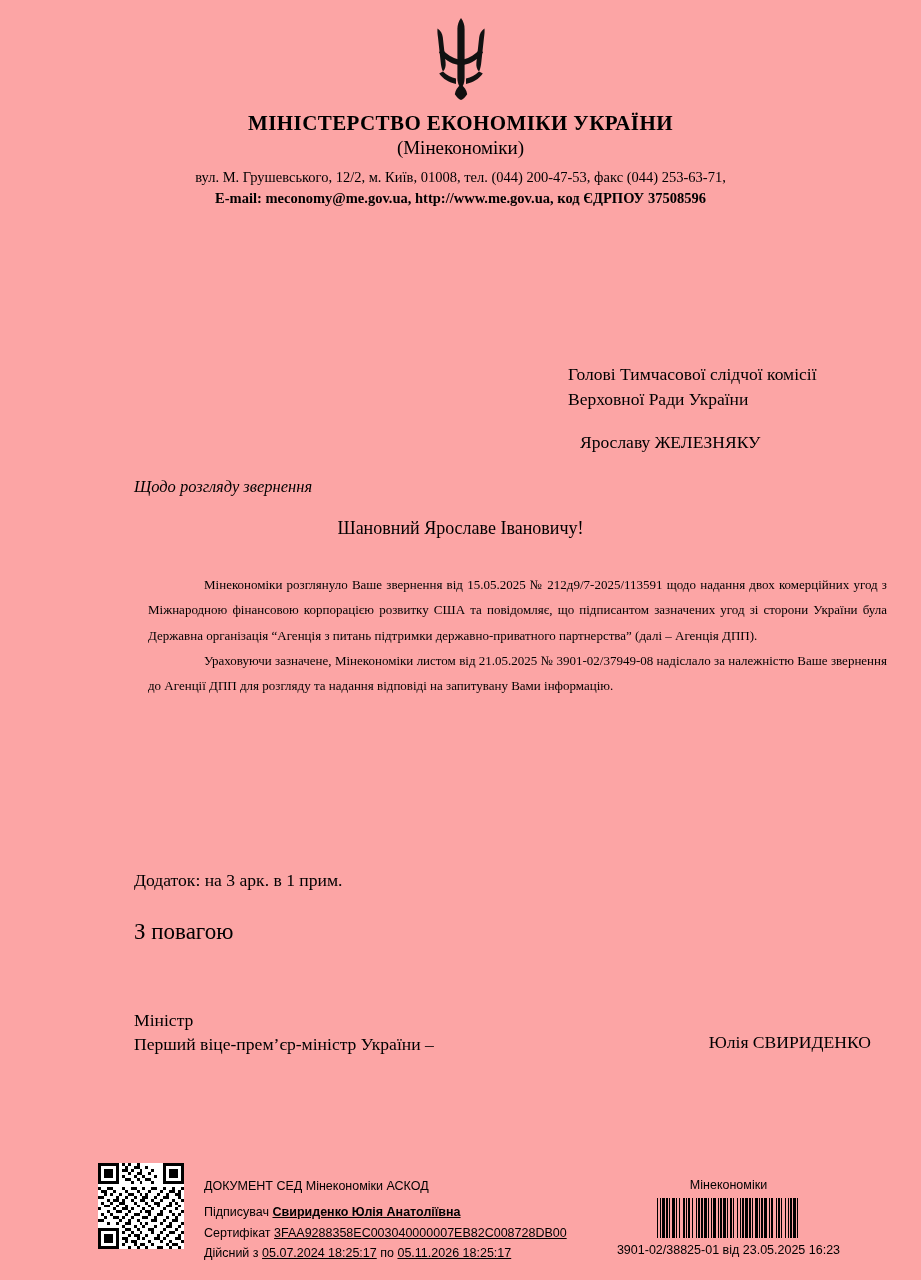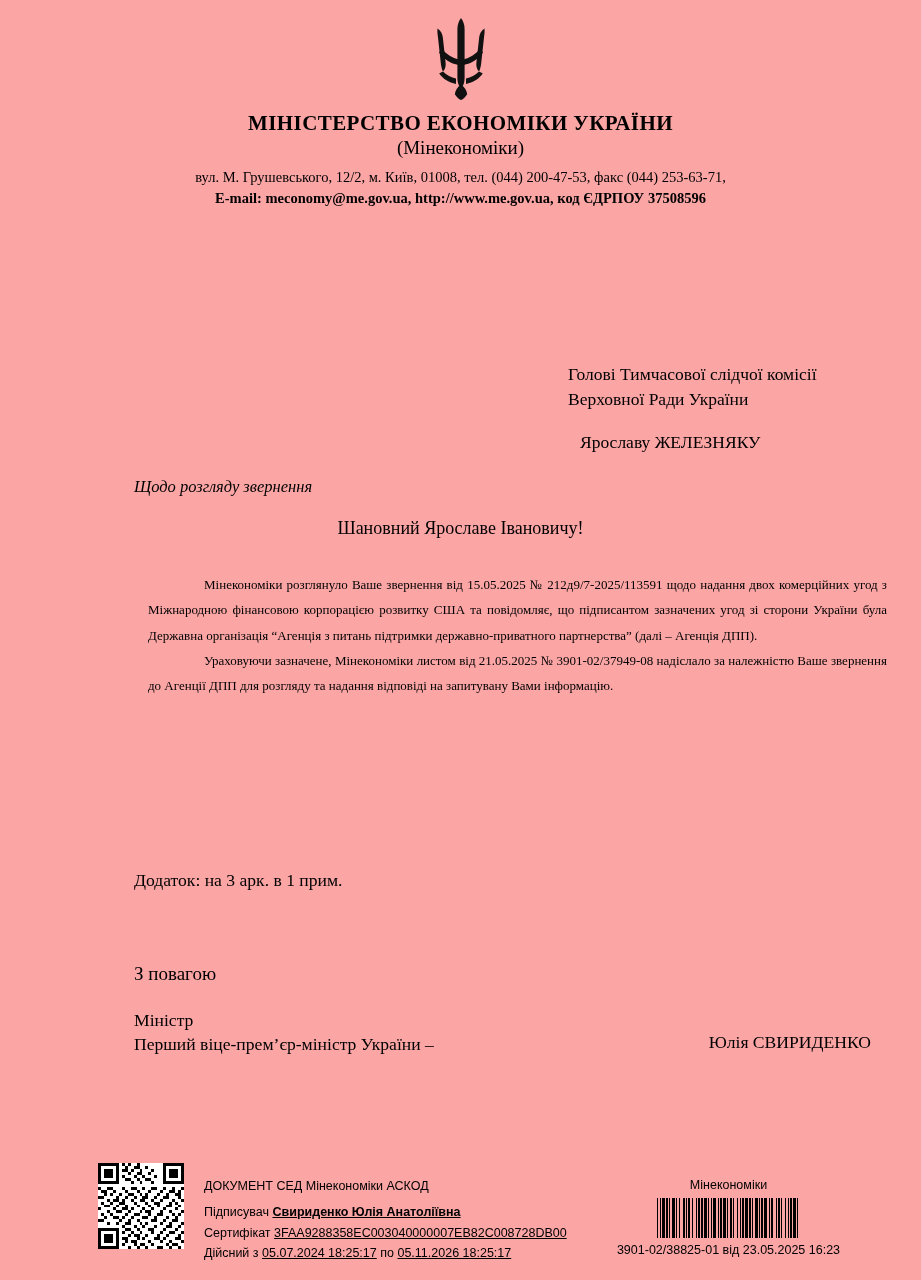--- a/index.html
+++ b/index.html
@@ -124,23 +124,23 @@
   }
   .attachment {
     position: absolute;
     top: 870px;
     left: 134px;
     font-size: 17.6px;
   }
 
   .sign-regards {
     position: absolute;
-    top: 963px;
+    top: 919px;
     left: 134px;
-    font-size: 19px;
+    font-size: 23px;
   }
   .sign-title {
     position: absolute;
     top: 1009px;
     left: 134px;
     font-size: 17.6px;
     line-height: 1.35;
   }
   .sign-name {
     position: absolute;

